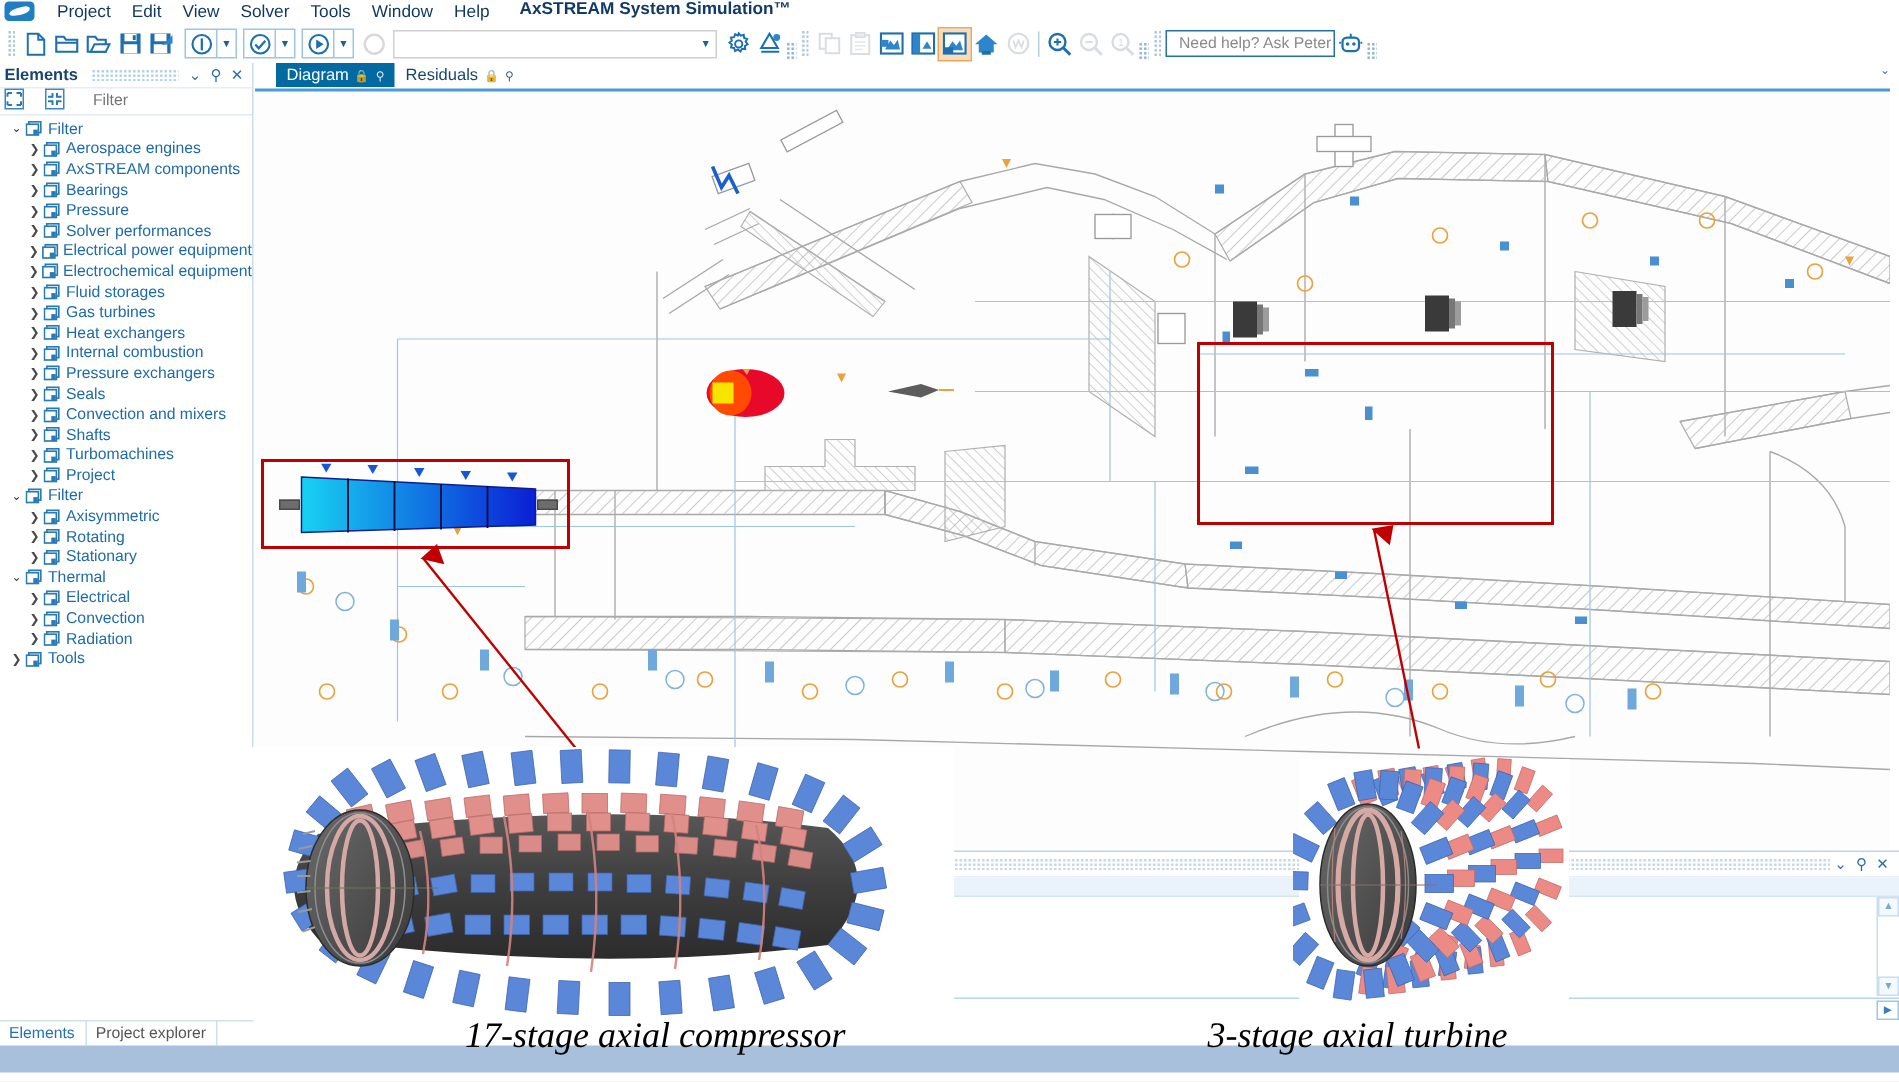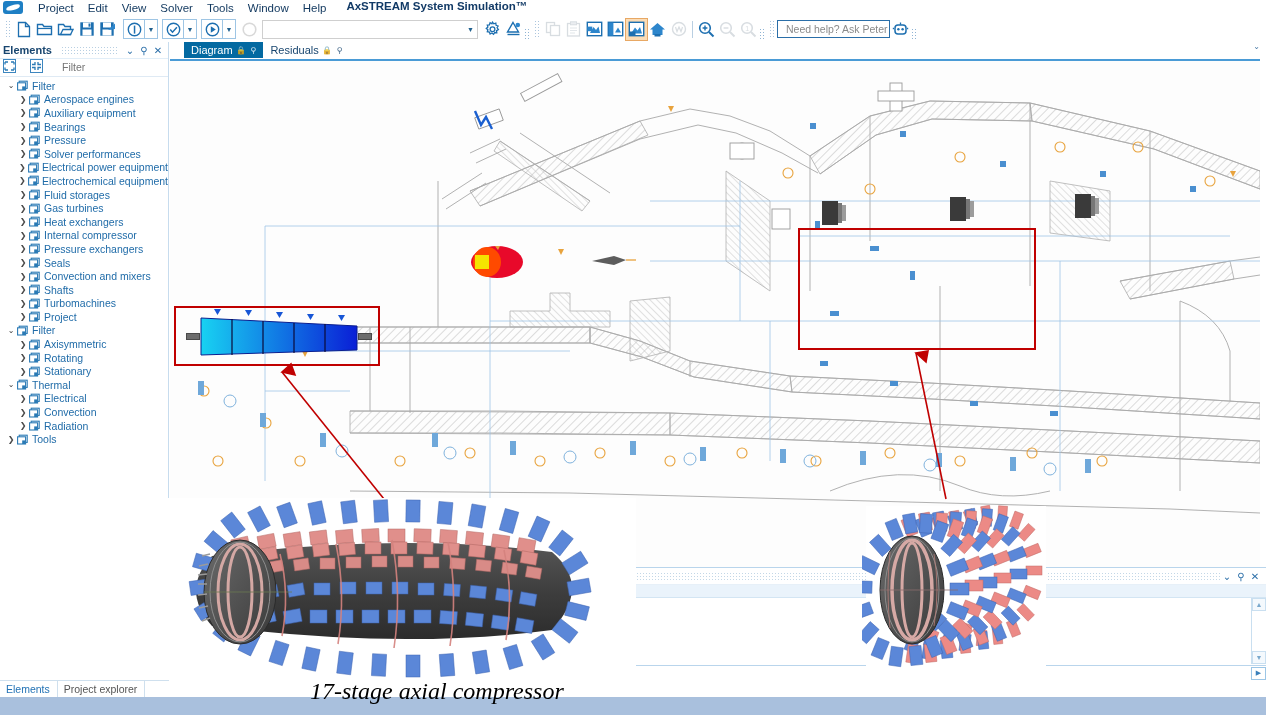--- a/index.html
+++ b/index.html
@@ -464,21 +464,21 @@
         </div>
         <div class="tnode lvl2">
           <span class="tw">❯</span>
           <span class="tree-ico">
             <svg width="12" height="11" viewBox="0 0 12 11">
               <rect x="2.2" y="1.2" width="8" height="7.2" fill="#fff" stroke="#2a7ab5" stroke-width="1.1"></rect>
               <rect x="0.6" y="2.8" width="8" height="7.2" fill="#fff" stroke="#2a7ab5" stroke-width="1.1"></rect>
               <rect x="5.2" y="6.4" width="3" height="3.6" fill="#2a7ab5"></rect>
             </svg>
           </span>
-          <span class="tlabel">Auxiliary equipment</span>
+          <span class="tlabel">AxSTREAM components</span>
         </div>
         <div class="tnode lvl2">
           <span class="tw">❯</span>
           <span class="tree-ico">
             <svg width="12" height="11" viewBox="0 0 12 11">
               <rect x="2.2" y="1.2" width="8" height="7.2" fill="#fff" stroke="#2a7ab5" stroke-width="1.1"></rect>
               <rect x="0.6" y="2.8" width="8" height="7.2" fill="#fff" stroke="#2a7ab5" stroke-width="1.1"></rect>
               <rect x="5.2" y="6.4" width="3" height="3.6" fill="#2a7ab5"></rect>
             </svg>
           </span>
@@ -563,21 +563,21 @@
         </div>
         <div class="tnode lvl2">
           <span class="tw">❯</span>
           <span class="tree-ico">
             <svg width="12" height="11" viewBox="0 0 12 11">
               <rect x="2.2" y="1.2" width="8" height="7.2" fill="#fff" stroke="#2a7ab5" stroke-width="1.1"></rect>
               <rect x="0.6" y="2.8" width="8" height="7.2" fill="#fff" stroke="#2a7ab5" stroke-width="1.1"></rect>
               <rect x="5.2" y="6.4" width="3" height="3.6" fill="#2a7ab5"></rect>
             </svg>
           </span>
-          <span class="tlabel">Internal compressor</span>
+          <span class="tlabel">Internal combustion</span>
         </div>
         <div class="tnode lvl2">
           <span class="tw">❯</span>
           <span class="tree-ico">
             <svg width="12" height="11" viewBox="0 0 12 11">
               <rect x="2.2" y="1.2" width="8" height="7.2" fill="#fff" stroke="#2a7ab5" stroke-width="1.1"></rect>
               <rect x="0.6" y="2.8" width="8" height="7.2" fill="#fff" stroke="#2a7ab5" stroke-width="1.1"></rect>
               <rect x="5.2" y="6.4" width="3" height="3.6" fill="#2a7ab5"></rect>
             </svg>
           </span>
@@ -1288,14 +1288,15 @@
         <ellipse cx="50" cy="88" rx="10" ry="47" fill="none" stroke="#d6a9a5" stroke-width="3"></ellipse>
         <ellipse cx="50" cy="88" rx="27" ry="52" fill="none" stroke="#8d8d8d" stroke-width="1"></ellipse>
         <line x1="18" y1="88" x2="96" y2="88" stroke="#8a6d6d" stroke-width=".8"></line>
         <path d="M28 50 Q24 88 28 126" stroke="#b77d79" stroke-width=".8" fill="none"></path>
         <path d="M72 52 Q78 88 72 124" stroke="#b77d79" stroke-width=".8" fill="none"></path>
       </g>
     </g>
   </svg>
 
   <div class="caption" style="left:310px; top:678px;">17-stage axial compressor</div>
+  <div class="caption" style="left:805px; top:678px;">3-stage axial turbine</div>
 
 </div>
 
 </body></html>

